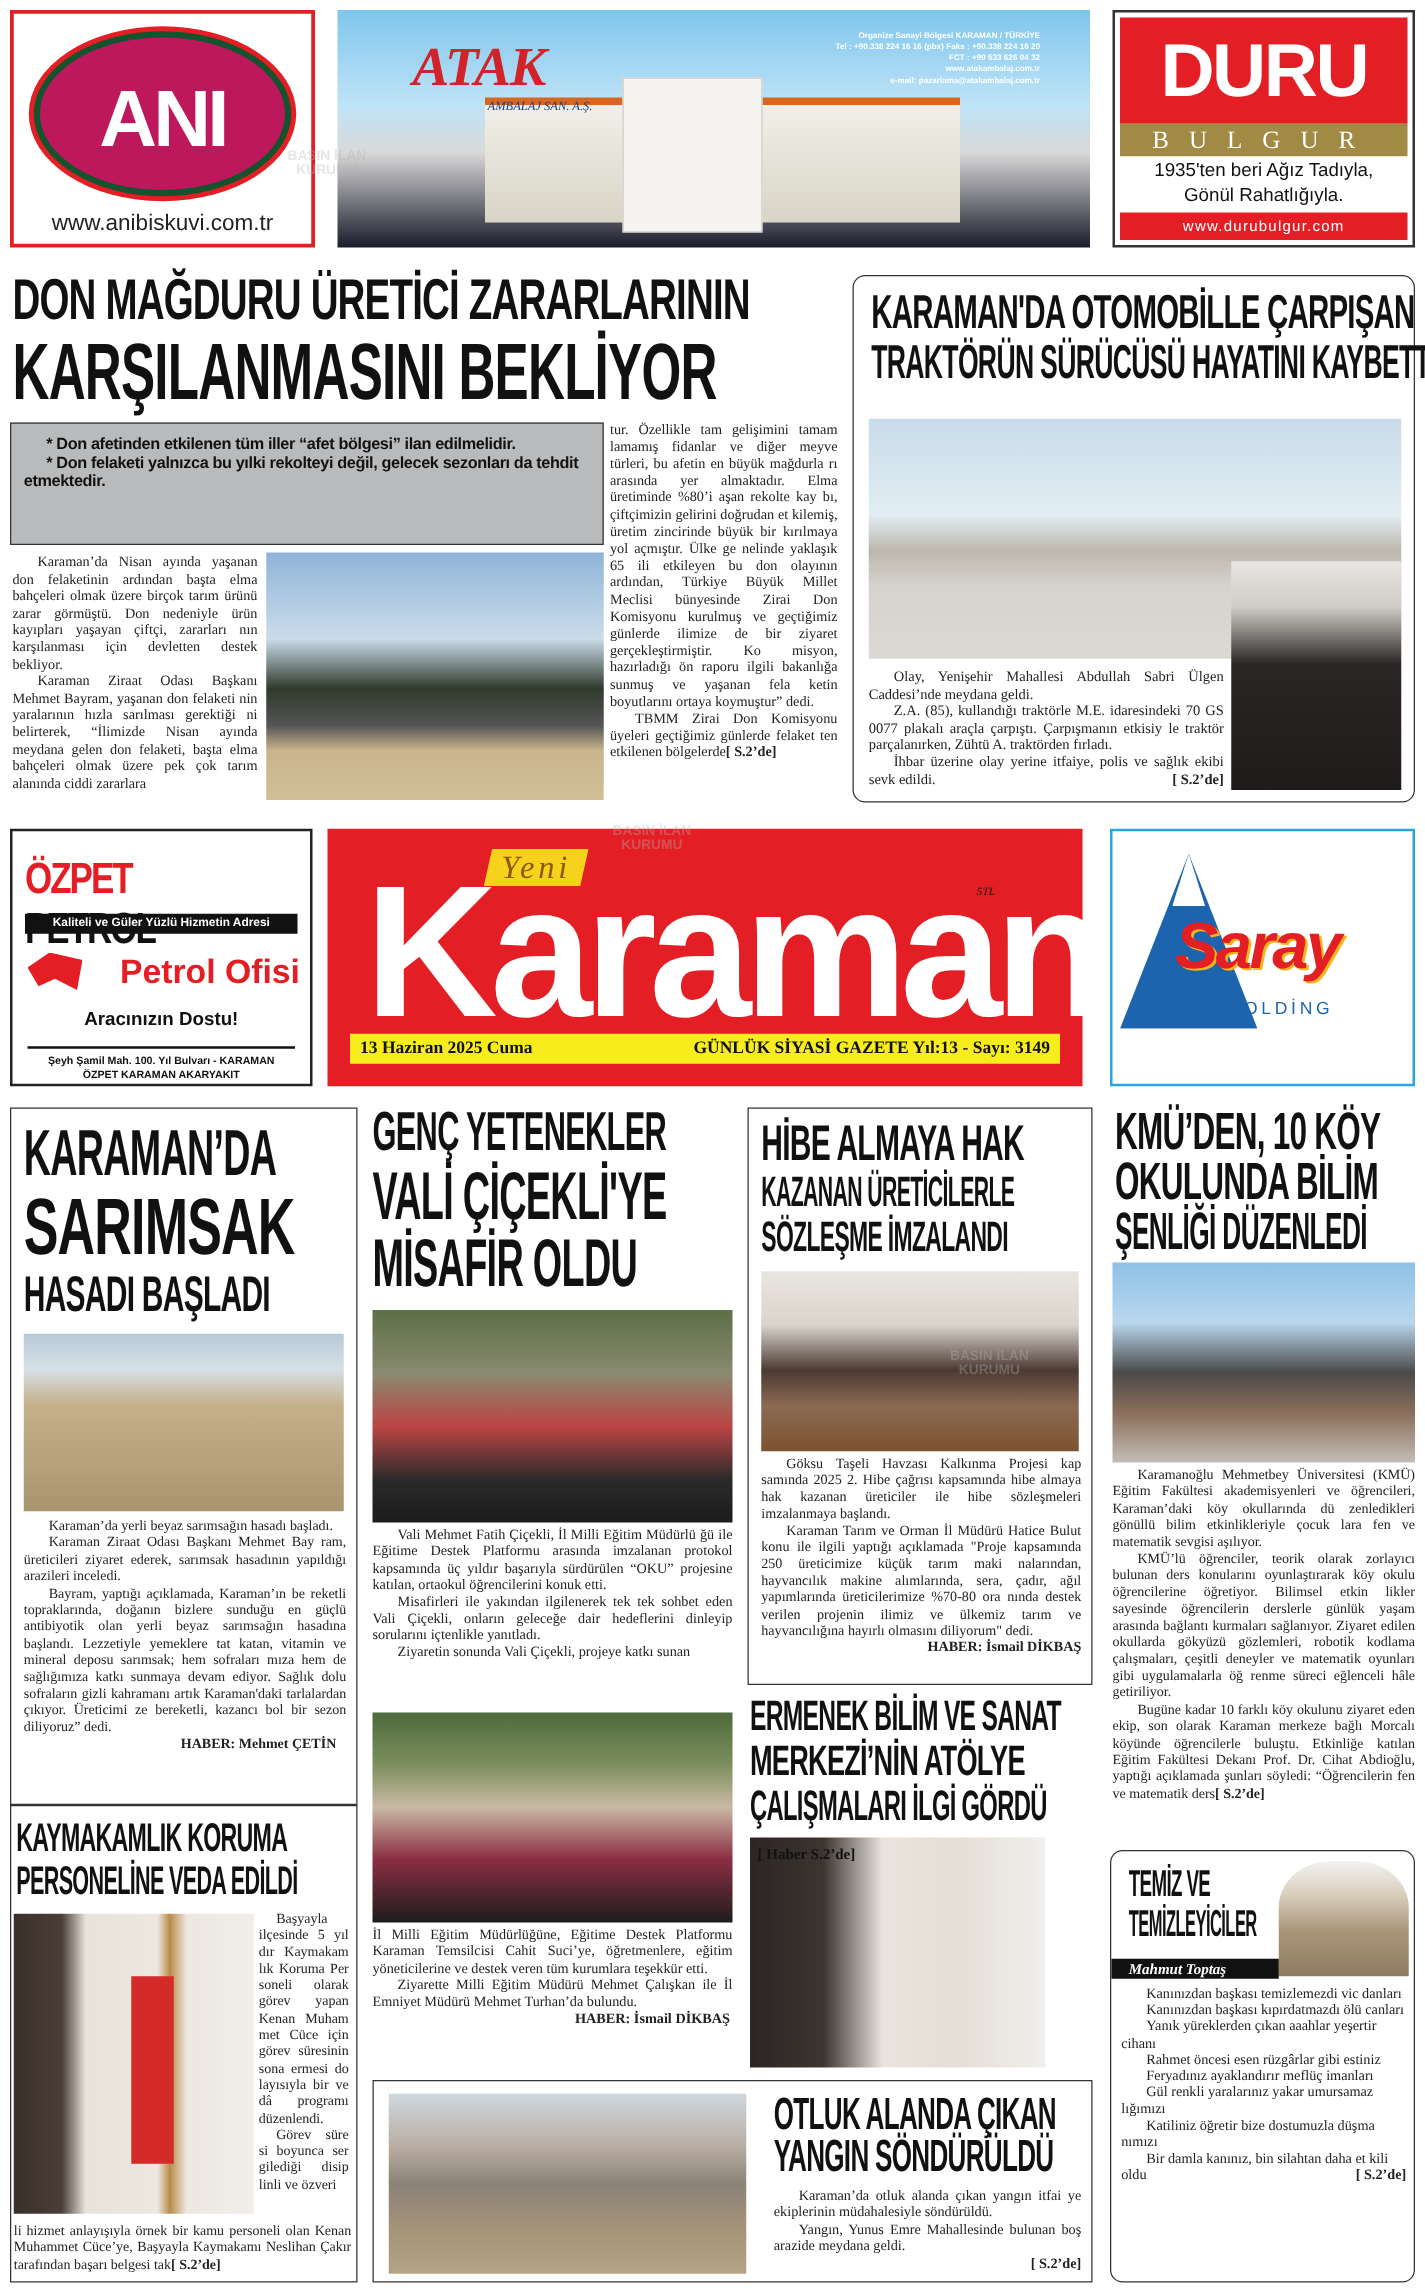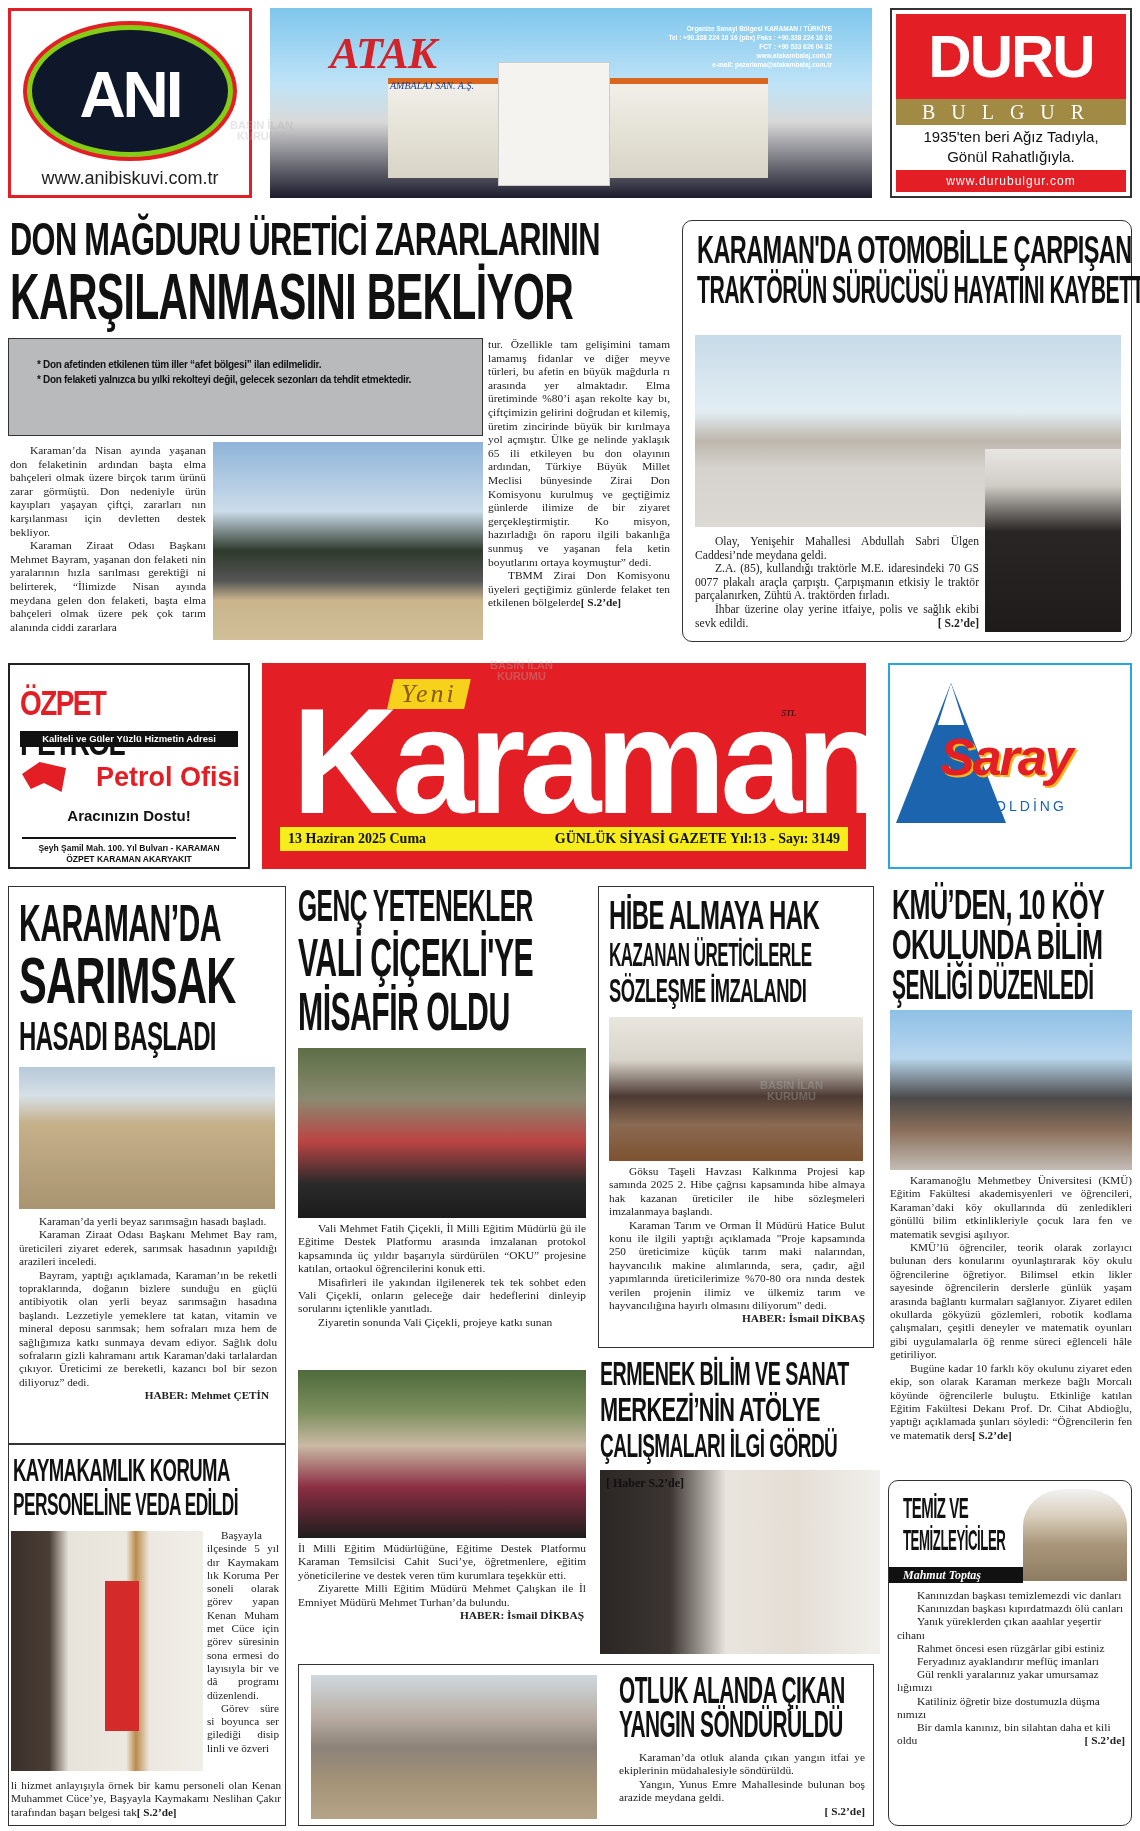--- a/index.html
+++ b/index.html
@@ -6,21 +6,21 @@
 body{width:1140px;height:1831px;background:#fff;font-family:"Liberation Serif",serif;color:#111;position:relative;overflow:hidden}
 .abs{position:absolute}
 .cond{font-family:"Liberation Sans",sans-serif;font-weight:bold;transform-origin:left top;white-space:nowrap;letter-spacing:-1px}
 .body-text{font-family:"Liberation Serif",serif;font-size:11.4px;line-height:13.6px;text-align:justify;color:#222}
 .body-text p{text-indent:20px}
 .ref{font-weight:bold}
 .photo{background:#888;overflow:hidden}
 .boxed{border:1.5px solid #333}
 
 .ad-ani{left:8px;top:8px;width:244px;height:190px;border:3px solid #e31e24;background:#fff}
-.ani-oval{position:absolute;left:16px;top:14px;width:206px;height:132px;border-radius:50%;background:#0f172a;border:5px solid #84cc16;box-shadow:0 0 0 4px #e31e24}
+.ani-oval{position:absolute;left:16px;top:14px;width:206px;height:132px;border-radius:50%;background:#be185d;border:5px solid #14532d;box-shadow:0 0 0 4px #e31e24}
 .ani-text{position:absolute;left:0;right:0;top:28px;text-align:center;font-family:"Liberation Sans",sans-serif;font-weight:bold;font-size:64px;color:#fff;letter-spacing:-3px}
 .ani-url{position:absolute;left:0;right:0;bottom:6px;text-align:center;font-family:"Liberation Sans",sans-serif;font-size:18px;color:#222}
 .ad-atak{left:270px;top:8px;width:602px;height:190px;background:linear-gradient(180deg,#7ec6ec 0%,#bfe3f7 40%,#d9d9d9 60%,#1b1b2c 100%)}
 .atak-logo{position:absolute;left:60px;top:20px;font-family:"Liberation Serif",serif;font-style:italic;font-weight:bold;font-size:44px;color:#d2232a;letter-spacing:-1px}
 .atak-sub{position:absolute;left:120px;top:72px;font-size:10px;color:#1a3f8b;font-style:italic}
 .atak-info{position:absolute;right:40px;top:16px;text-align:right;font-family:"Liberation Sans",sans-serif;font-size:6.5px;line-height:9px;color:#fff;font-weight:bold}
 .atak-building{position:absolute;left:118px;top:70px;width:380px;height:100px;background:linear-gradient(180deg,#f1efe8,#d8d4c6);border-top:6px solid #d8661f}
 .atak-building::after{content:"";position:absolute;left:110px;top:-22px;width:110px;height:122px;background:#f4f3ef;border:1px solid #ccc}
 .ad-duru{left:890px;top:8px;width:242px;height:190px;border:2px solid #333;background:#fff}
 .duru-red{position:absolute;left:4px;top:4px;right:4px;height:85px;background:#e31e24;color:#fff;font-family:"Liberation Sans",sans-serif;font-weight:bold;font-size:60px;text-align:center;line-height:85px;letter-spacing:-2px}
@@ -79,21 +79,21 @@
   <div class="duru-red">DURU</div>
   <div class="duru-gold">BULGUR</div>
   <div class="duru-t1">1935'ten beri Ağız Tadıyla,</div>
   <div class="duru-t2">Gönül Rahatlığıyla.</div>
   <div class="duru-url">www.durubulgur.com</div>
 </div>
 
 <div class="abs" style="left:8px;top:212px;width:662px;height:438px">
   <div class="cond" style="position:absolute;left:2px;top:0;font-size:46px;transform:scaleX(.67)">DON MAĞDURU ÜRETİCİ ZARARLARININ</div>
   <div class="cond" style="position:absolute;left:2px;top:48px;font-size:64px;transform:scaleX(.64)">KARŞILANMASINI BEKLİYOR</div>
-  <div style="position:absolute;left:0;top:126px;width:475px;height:98px;background:#b9babc;border:1.5px solid #333;padding:18px 10px;font-family:'Liberation Sans',sans-serif;font-weight:bold;font-size:10px;line-height:15px;letter-spacing:-.3px">
+  <div style="position:absolute;left:0;top:126px;width:475px;height:98px;background:#b9babc;border:1.5px solid #333;padding:8px 10px;font-family:'Liberation Sans',sans-serif;font-weight:bold;font-size:13px;line-height:15px;letter-spacing:-.3px">
     <div style="text-indent:18px">* Don afetinden etkilenen tüm iller “afet bölgesi” ilan edilmelidir.</div>
     <div style="text-indent:18px">* Don felaketi yalnızca bu yılki rekolteyi değil, gelecek sezonları da tehdit etmektedir.</div>
   </div>
   <div class="body-text" style="position:absolute;left:2px;top:232px;width:196px">
     <p>Karaman’da Nisan ayında yaşanan don felaketinin ardından başta elma bahçeleri olmak üzere birçok tarım ürünü zarar görmüştü. Don nedeniyle ürün kayıpları yaşayan çiftçi, zararları nın karşılanması için devletten destek bekliyor.</p>
     <p>Karaman Ziraat Odası Başkanı Mehmet Bayram, yaşanan don felaketi nin yaralarının hızla sarılması gerektiği ni belirterek, “İlimizde Nisan ayında meydana gelen don felaketi, başta elma bahçeleri olmak üzere pek çok tarım alanında ciddi zararlara</p>
   </div>
   <div class="photo" style="position:absolute;left:205px;top:230px;width:270px;height:198px;background:linear-gradient(180deg,#8fb4d8 0%,#cbdcea 35%,#2f3a2c 55%,#555 70%,#c9b48c 80%,#d1bf98 100%)"></div>
   <div class="body-text" style="position:absolute;left:480px;top:126px;width:182px">
     <p style="text-indent:0">tur. Özellikle tam gelişimini tamam lamamış fidanlar ve diğer meyve türleri, bu afetin en büyük mağdurla rı arasında yer almaktadır. Elma üretiminde %80’i aşan rekolte kay bı, çiftçimizin gelirini doğrudan et kilemiş, üretim zincirinde büyük bir kırılmaya yol açmıştır. Ülke ge nelinde yaklaşık 65 ili etkileyen bu don olayının ardından, Türkiye Büyük Millet Meclisi bünyesinde Zirai Don Komisyonu kurulmuş ve geçtiğimiz günlerde ilimize de bir ziyaret gerçekleştirmiştir. Ko misyon, hazırladığı ön raporu ilgili bakanlığa sunmuş ve yaşanan fela ketin boyutlarını ortaya koymuştur” dedi.</p>
@@ -208,21 +208,21 @@
     <p>Göksu Taşeli Havzası Kalkınma Projesi kap samında 2025 2. Hibe çağrısı kapsamında hibe almaya hak kazanan üreticiler ile hibe sözleşmeleri imzalanmaya başlandı.</p>
     <p>Karaman Tarım ve Orman İl Müdürü Hatice Bulut konu ile ilgili yaptığı açıklamada "Proje kapsamında 250 üreticimize küçük tarım maki nalarından, hayvancılık makine alımlarında, sera, çadır, ağıl yapımlarında üreticilerimize %70-80 ora nında destek verilen projenin ilimiz ve ülkemiz tarım ve hayvancılığına hayırlı olmasını diliyorum" dedi.</p>
     <div class="ref" style="text-align:right">HABER: İsmail DİKBAŞ</div>
   </div>
 </div>
 
 <div class="abs" style="left:598px;top:1354px;width:276px;height:304px">
   <div class="cond" style="position:absolute;left:2px;top:2px;font-size:34px;line-height:34px;transform:scaleX(.58)">ERMENEK BİLİM VE SANAT</div>
   <div class="cond" style="position:absolute;left:2px;top:38px;font-size:34px;line-height:34px;transform:scaleX(.64)">MERKEZİ’NİN ATÖLYE</div>
   <div class="cond" style="position:absolute;left:2px;top:74px;font-size:34px;line-height:34px;transform:scaleX(.56)">ÇALIŞMALARI İLGİ GÖRDÜ</div>
-  <div class="photo" style="position:absolute;left:2px;top:116px;width:280px;height:184px;background:linear-gradient(90deg,#2b2624 0%,#3c3532 25%,#e9e4dd 45%,#e4ded5 70%,#f1efec 100%)">
+  <div class="photo" style="position:absolute;left:2px;top:116px;width:236px;height:184px;background:linear-gradient(90deg,#2b2624 0%,#3c3532 25%,#e9e4dd 45%,#e4ded5 70%,#f1efec 100%)">
     <div style="position:absolute;left:6px;top:6px;font-family:'Liberation Serif',serif;font-weight:bold;font-size:12px;color:#111">[ Haber S.2’de]</div>
   </div>
 </div>
 
 <div class="abs" style="left:886px;top:880px;width:248px;height:600px">
   <div class="cond" style="position:absolute;left:6px;top:4px;font-size:42px;line-height:42px;transform:scaleX(.6)">KMÜ’DEN, 10 KÖY</div>
   <div class="cond" style="position:absolute;left:6px;top:44px;font-size:42px;line-height:42px;transform:scaleX(.6)">OKULUNDA BİLİM</div>
   <div class="cond" style="position:absolute;left:6px;top:84px;font-size:42px;line-height:42px;transform:scaleX(.5)">ŞENLİĞİ DÜZENLEDİ</div>
   <div class="photo" style="position:absolute;left:4px;top:130px;width:242px;height:160px;background:linear-gradient(180deg,#8ec0e6 0%,#b9d7ee 30%,#4a4a4a 55%,#8a6e5a 75%,#c3bdb6 100%)"></div>
   <div class="body-text" style="position:absolute;left:4px;top:294px;width:242px;font-size:11.2px;line-height:13.4px">

